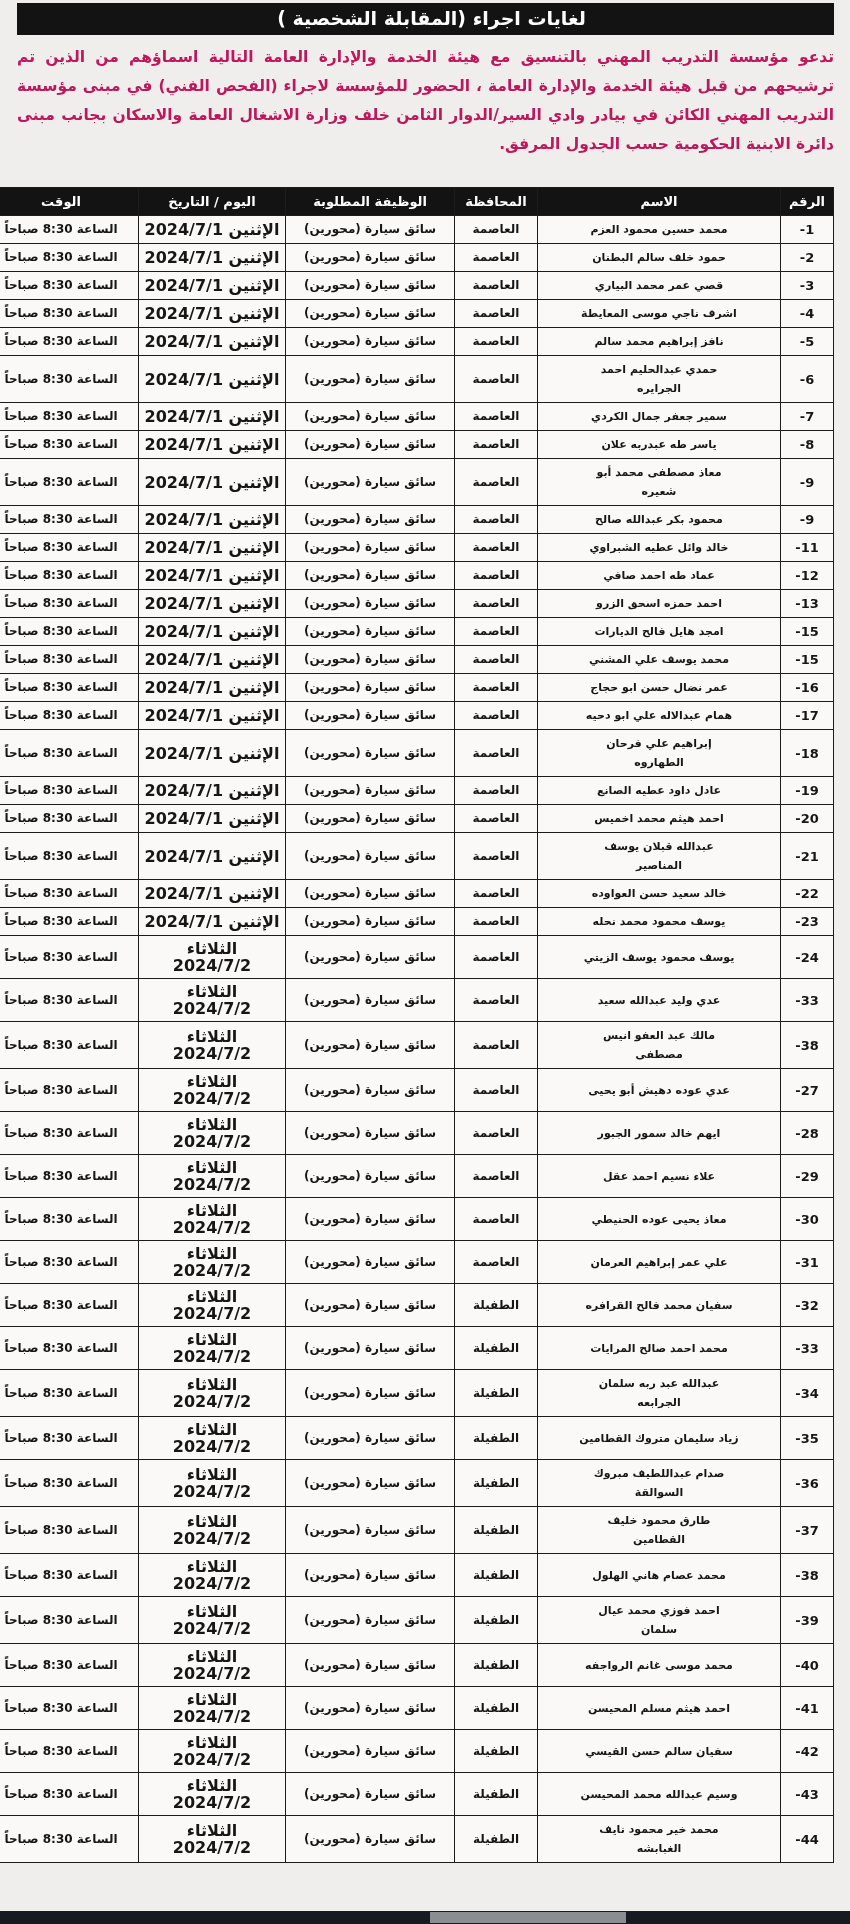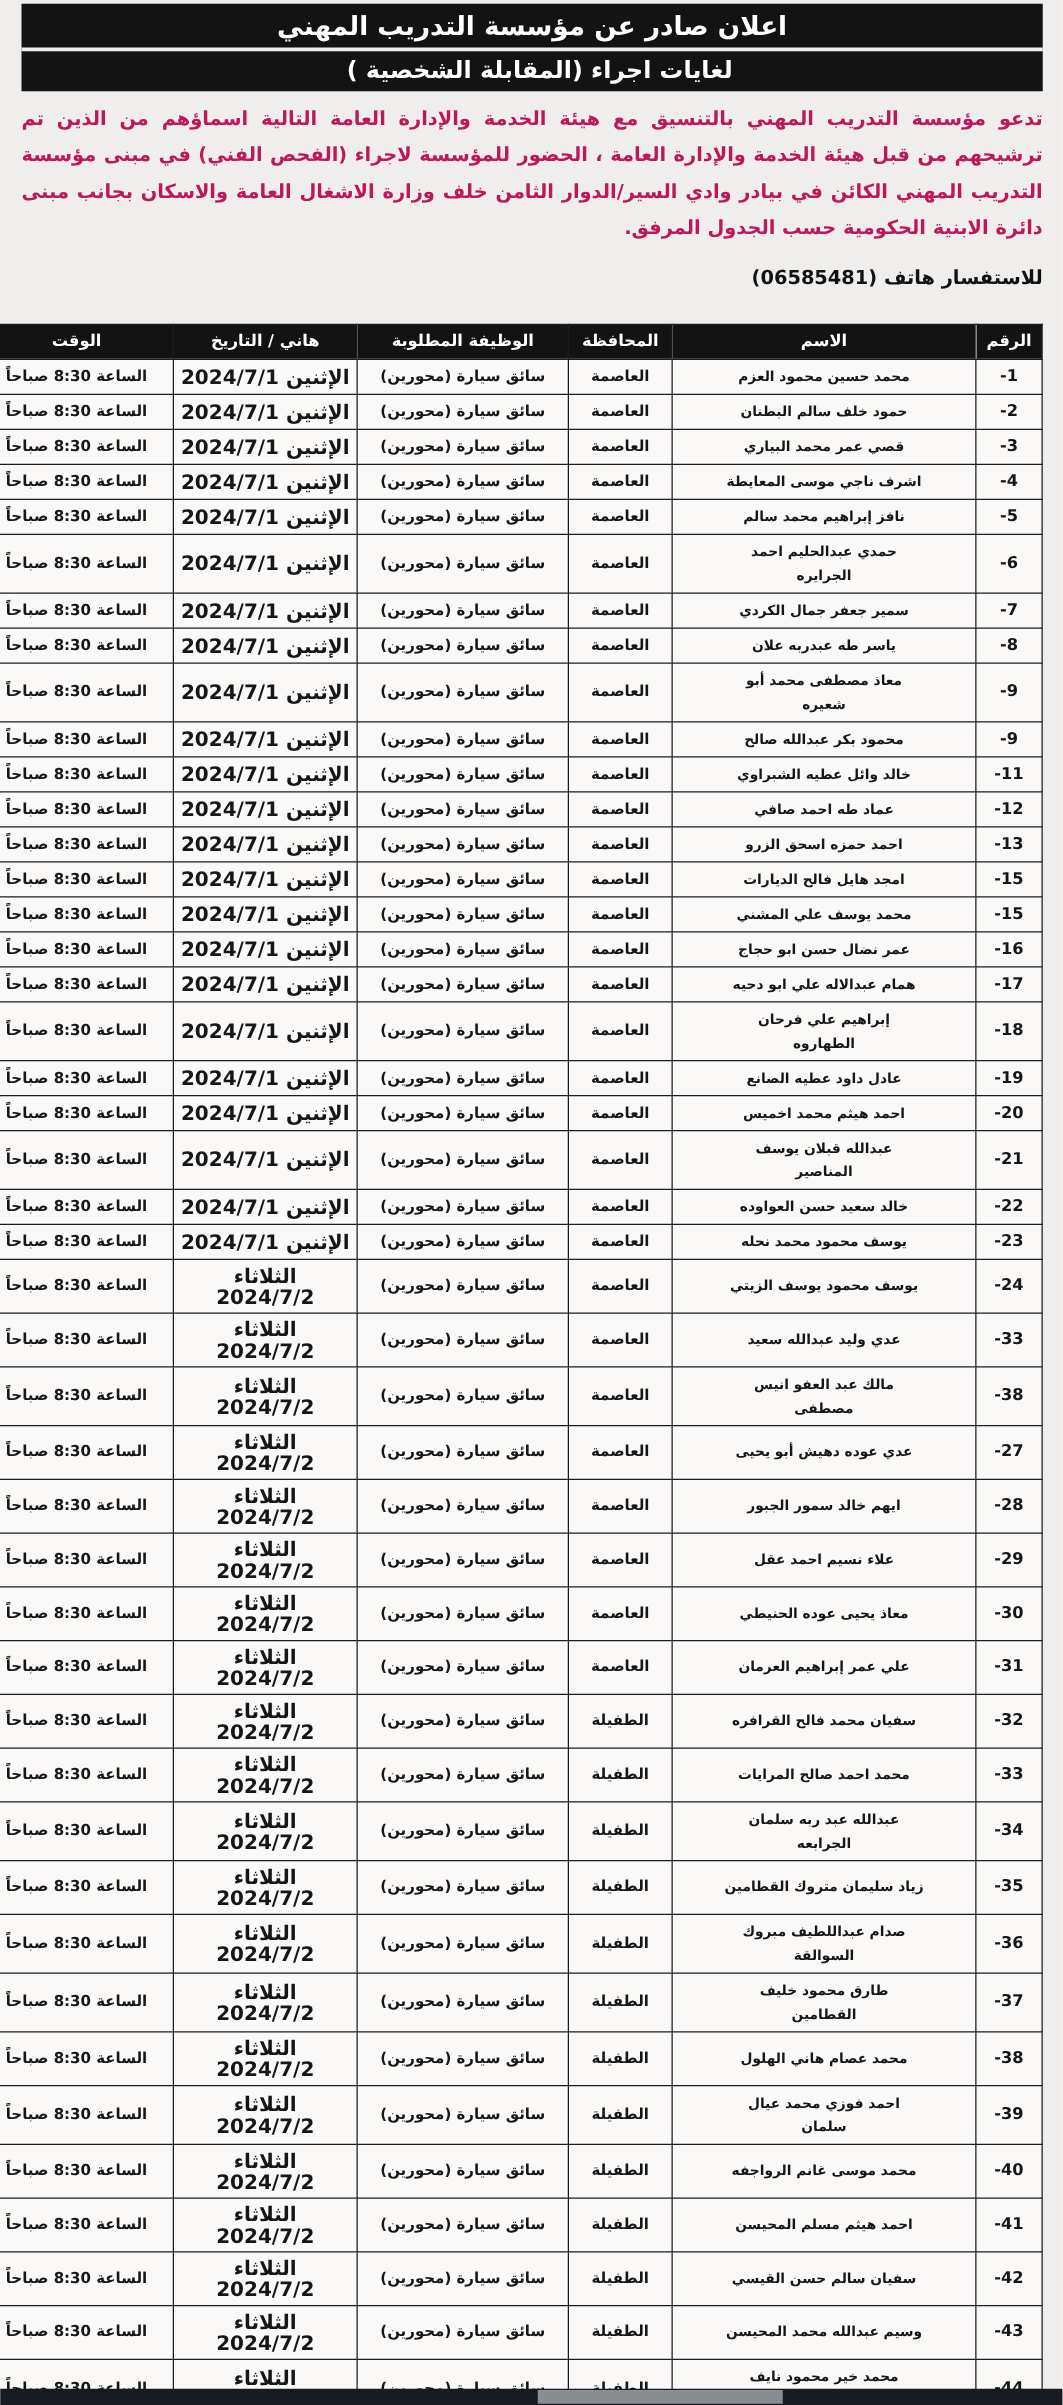--- a/index.html
+++ b/index.html
@@ -100,36 +100,34 @@
     height: 11px;
     background: #8b8e91;
   }
 </style>
 </head>
 <body>
 
 <div class="page">
 
   <div class="banner">
-    <div class="line1">اعلان صادر عن مؤسسة التدريب المهني</div>
     <div class="line2">لغايات اجراء (المقابلة الشخصية )</div>
   </div>
 
   <p class="intro">تدعو مؤسسة التدريب المهني بالتنسيق مع هيئة الخدمة والإدارة العامة التالية اسماؤهم من الذين تم ترشيحهم من قبل هيئة الخدمة والإدارة العامة ، الحضور للمؤسسة لاجراء (الفحص الفني) في مبنى مؤسسة التدريب المهني الكائن في بيادر وادي السير/الدوار الثامن خلف وزارة الاشغال العامة والاسكان بجانب مبنى دائرة الابنية الحكومية حسب الجدول المرفق.</p>
 
-  <p class="phone">للاستفسار هاتف (06585481)</p>
 
   <table class="schedule">
     <thead>
       <tr id="header-row">
           <th>الرقم</th>
           <th>الاسم</th>
           <th>المحافظة</th>
           <th>الوظيفة المطلوبة</th>
-          <th>هاني / التاريخ</th>
+          <th>اليوم / التاريخ</th>
           <th>الوقت</th>
         </tr>
     </thead>
     <tbody id="rows-body">
         <tr>
           <td dir="ltr">-1</td>
           <td>محمد حسين محمود العزم</td>
           <td>العاصمة</td>
           <td>سائق سيارة (محورين)</td>
           <td>الإثنين 2024/7/1</td>

